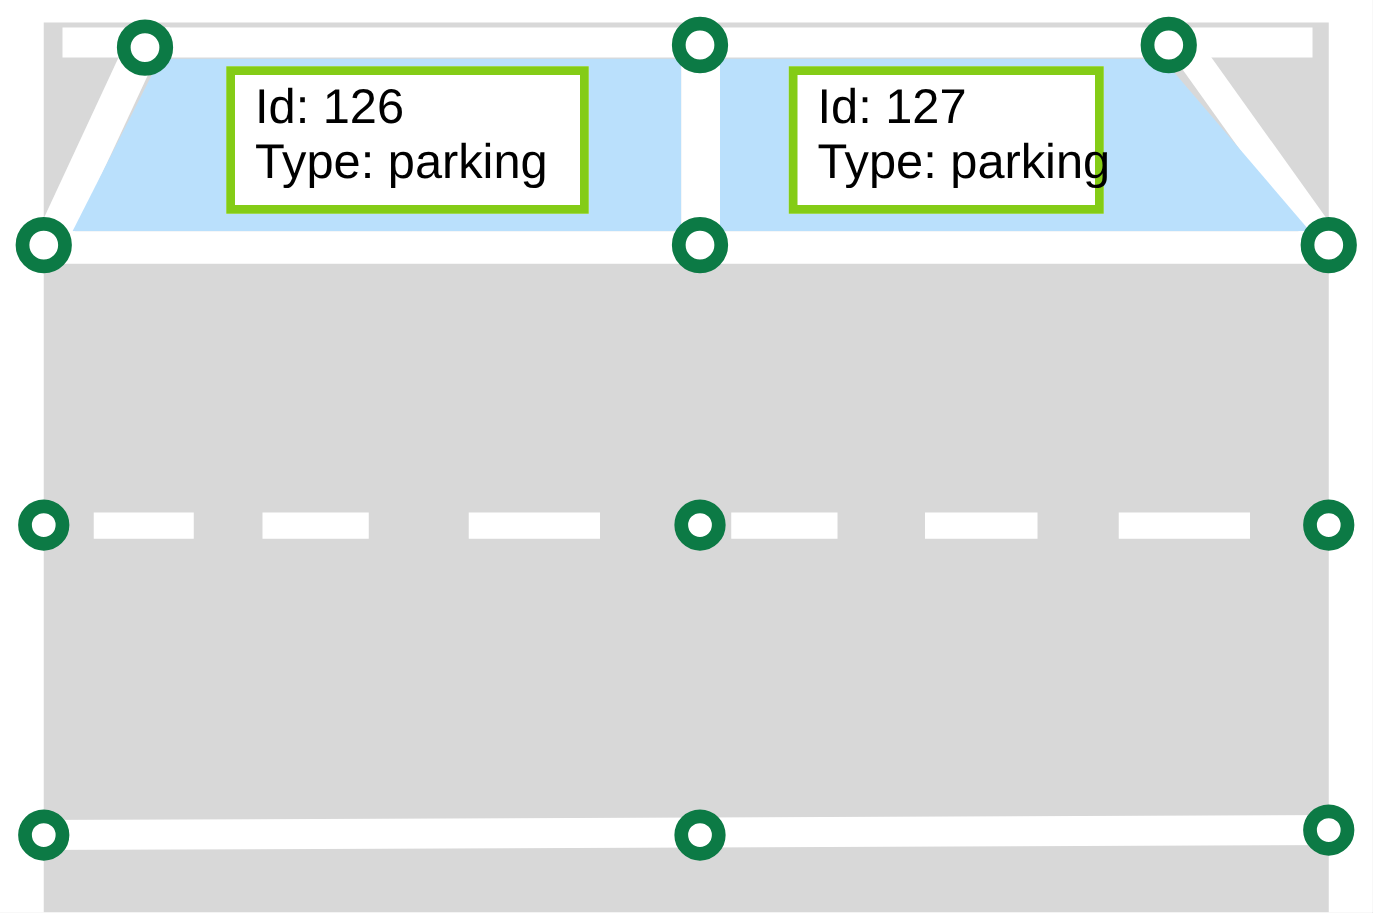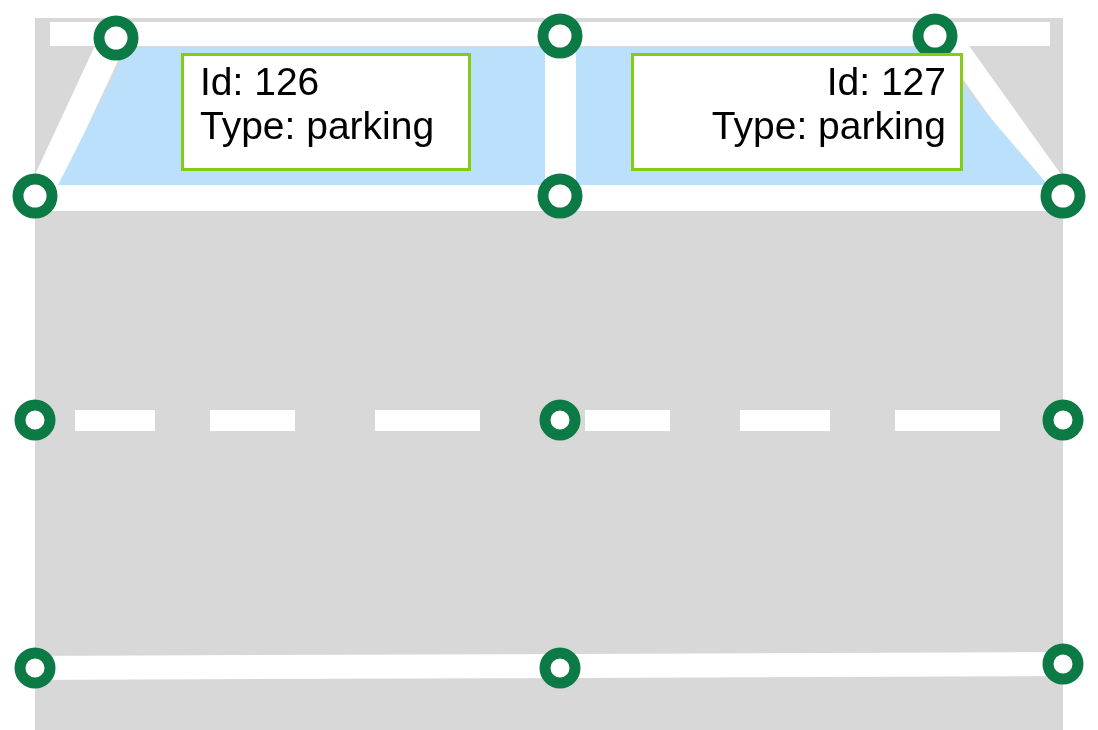--- a/index.html
+++ b/index.html
@@ -22,21 +22,21 @@
     position: absolute;
     left: 0;
     top: 0;
     width: 1098px;
     height: 730px;
     display: block;
   }
   .label-box {
     position: absolute;
     background: #ffffff;
-    border: 3px solid #84cc16;
+    border: 7px solid #84cc16;
     box-sizing: border-box;
     padding: 4px 14px 6px 16px;
     line-height: 1.12;
     color: #000000;
     font-family: "Liberation Sans", sans-serif;
     font-size: 39px;
     white-space: nowrap;
   }
   .label-line {
     display: block;
@@ -95,18 +95,18 @@
       <circle cx="560" cy="668" r="15" fill="#ffffff" stroke="#0c7a45" stroke-width="11"></circle>
       <circle cx="1063" cy="664" r="15" fill="#ffffff" stroke="#0c7a45" stroke-width="11"></circle>
     </g>
   </svg>
 
   <div class="label-box" style="left:181px; top:53px; width:290px; height:118px;">
     <span class="label-line">Id: 126</span>
     <span class="label-line">Type: parking</span>
   </div>
 
-  <div class="label-box" style="left:631px; top:53px; width:332px; height:118px;text-align:right;">
+  <div class="label-box" style="left:631px; top:53px; width:252px; height:118px;">
     <span class="label-line">Id: 127</span>
     <span class="label-line">Type: parking</span>
   </div>
 
 </div>
 
 </body></html>

